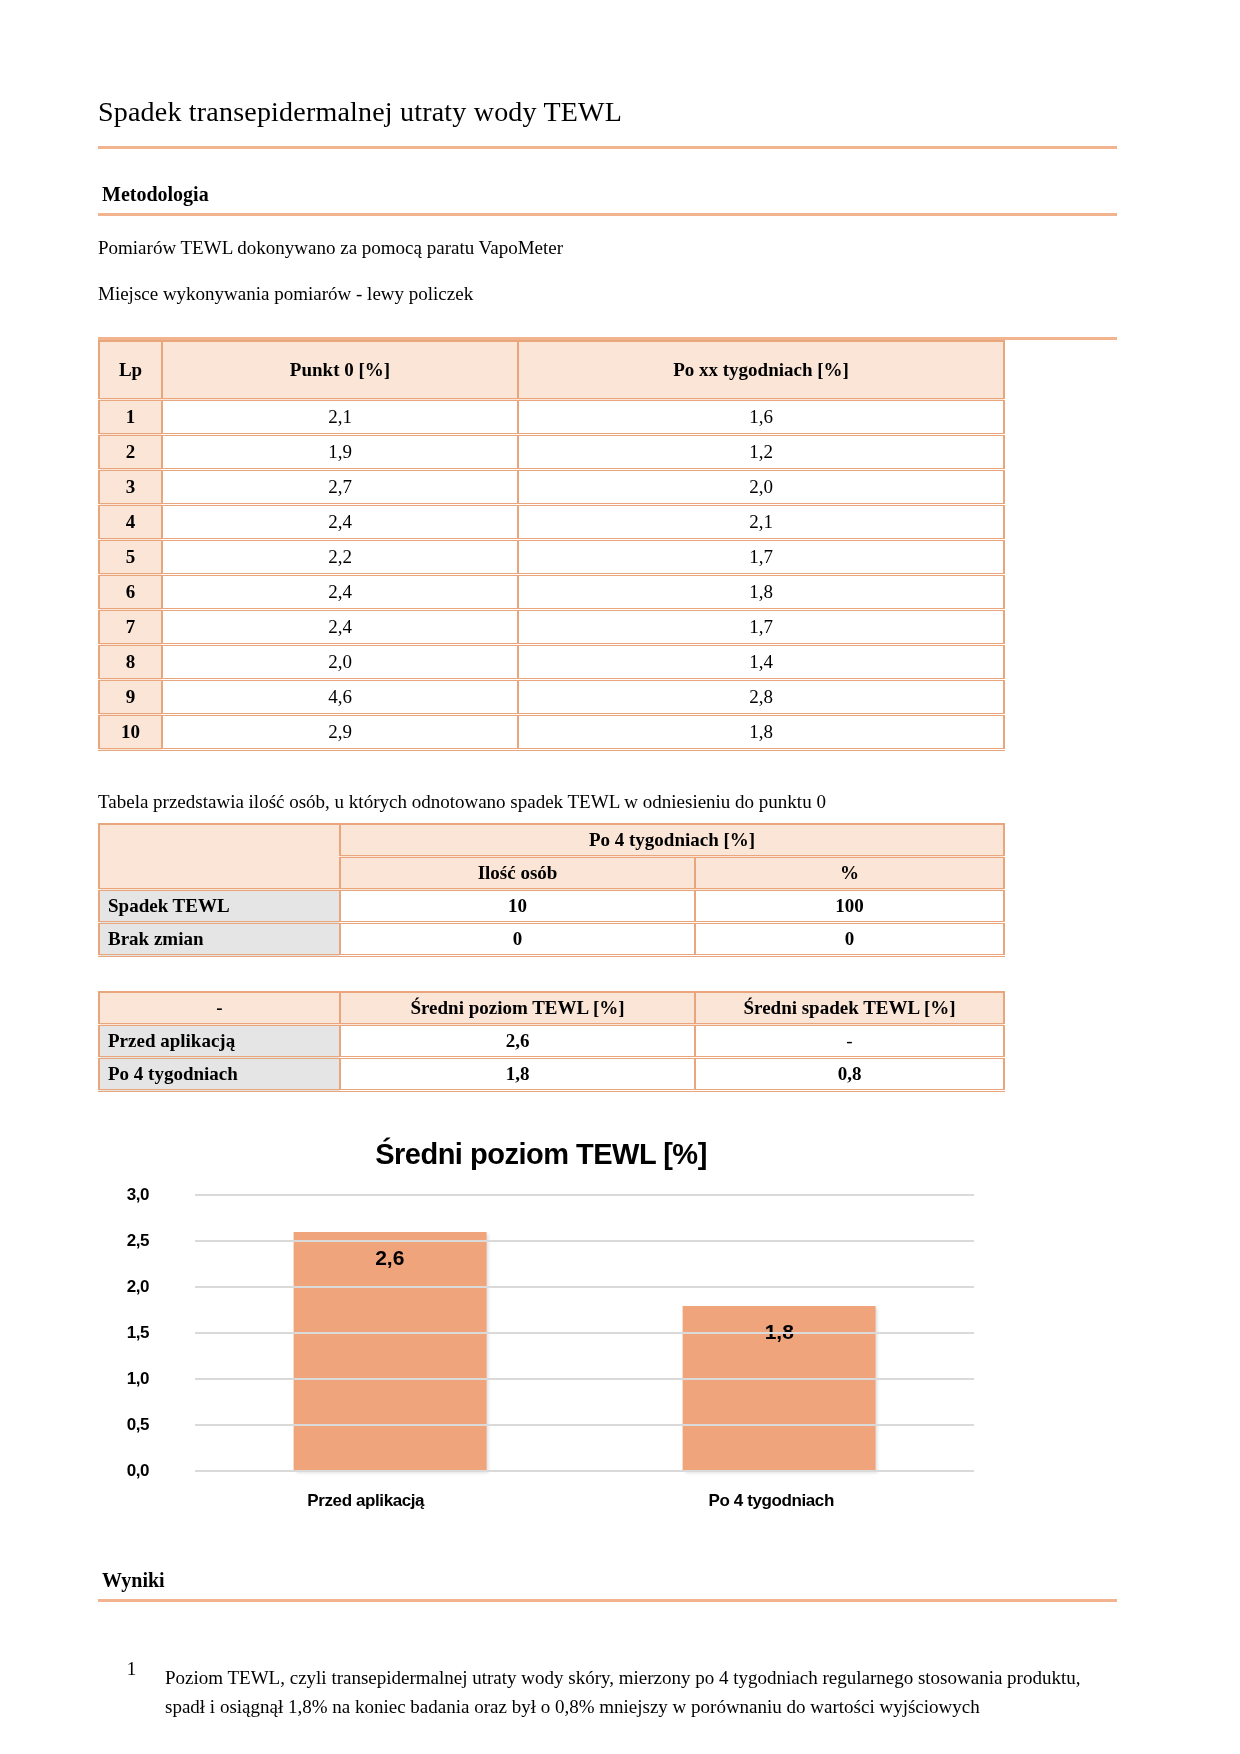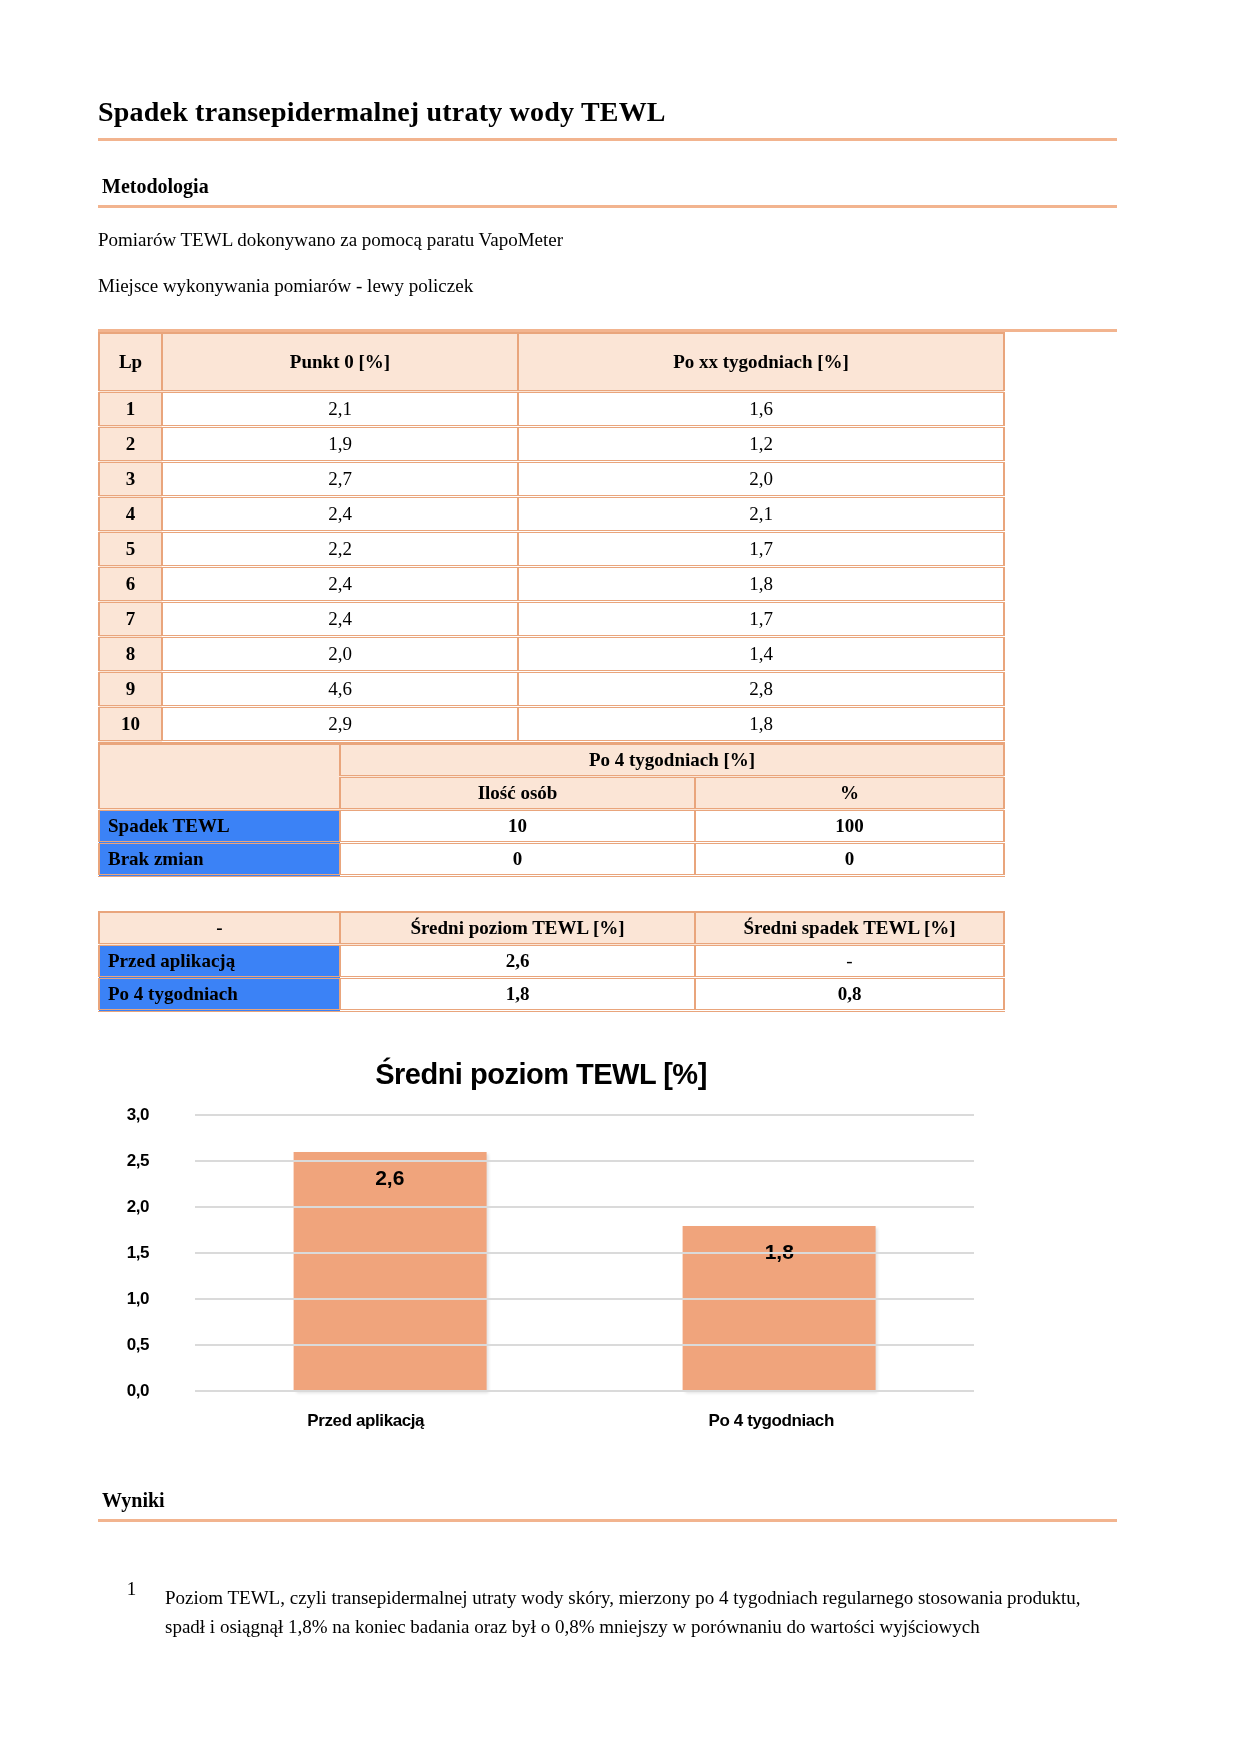--- a/index.html
+++ b/index.html
@@ -1,34 +1,34 @@
 <!DOCTYPE html>
 <html lang="pl"><head>
 <meta charset="utf-8">
 <style>
   html,body{margin:0;padding:0;background:#ffffff;}
   body{width:1240px;height:1754px;font-family:"Liberation Serif",serif;color:#000;position:relative;overflow:hidden;}
   .page{padding:96px 123px 0 98px;}
 
   .rule{height:3px;background:#f2b48f;border:0;margin:0;}
 
-  h1.doc-title{font-size:28px;font-weight:bold;margin:0 0 10px 0;letter-spacing:.2px;}
+  h1.doc-title{font-size:28px;font-weight:normal;margin:0 0 18px 0;letter-spacing:.2px;}
   .sect{margin-top:34px;}
   h2.sect-title{font-size:20px;font-weight:bold;margin:0 0 7px 4px;}
   p.body-line{font-size:19px;margin:18px 0 0 0;line-height:1.45;}
 
   .caption{font-size:19px;margin:10px 0 10px 0;}
   .pre-caption-rule{margin-top:30px;}
 
   table.doc{border-collapse:collapse;width:907px;table-layout:fixed;}
   table.doc td,table.doc th{font-size:19px;padding:4px 8px;text-align:center;vertical-align:middle;
     border-left:2px solid #e9a57c;border-right:2px solid #e9a57c;border-bottom:3px double #e9a57c;}
   table.doc{border:2px solid #e9a57c;border-bottom:3px solid #e9a57c;}
   table.doc .hdr{background:#fbe5d6;font-weight:bold;}
-  table.doc .lbl{background:#3b82f6;font-weight:bold;text-align:left;}
+  table.doc .lbl{background:#e5e5e5;font-weight:bold;text-align:left;}
   table.doc .bold{font-weight:bold;}
   #table1 th{padding:17px 16px;}
   #table1 td{padding:5px 8px;}
   #table1 .col-lp{width:63px;}
   #table1 .col-p0{width:356px;}
   .t23 .col-label{width:241px;}
   .t23 .col-mid{width:355px;}
 
   
   .chart{width:866px;margin:46px 0 0 10px;}
@@ -125,20 +125,21 @@
           <td>2,8</td>
         </tr>
     <tr>
           <td class="hdr">10</td>
           <td>2,9</td>
           <td>1,8</td>
         </tr>
   </tbody>
     </table>
 
+  <p class="caption" style="margin-top:40px;">Tabela przedstawia ilość osób, u których odnotowano spadek TEWL w odniesieniu do punktu 0</p>
 
   <table class="doc t23" id="table2">
     <colgroup>
         <col class="col-label">
         <col class="col-mid">
         <col>
       </colgroup>
     <tbody>
         <tr>
       <td class="hdr" rowspan="2"></td>

